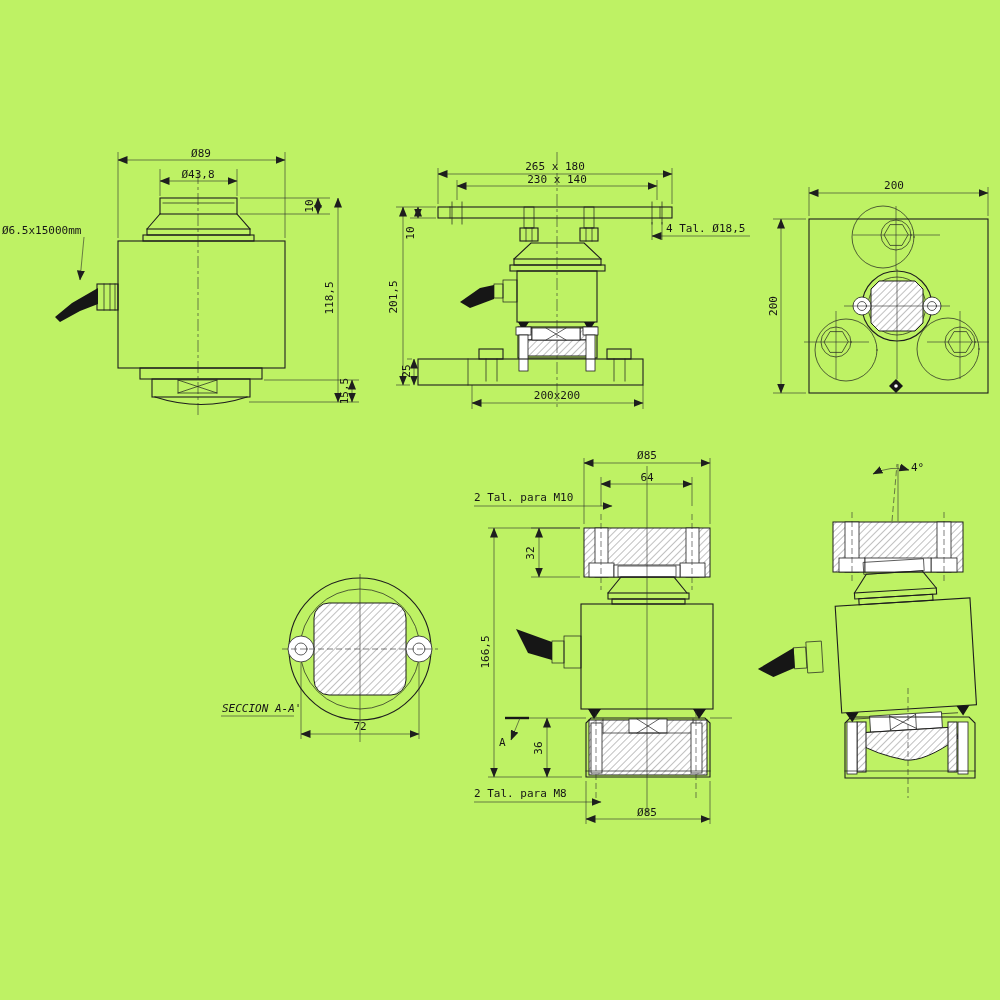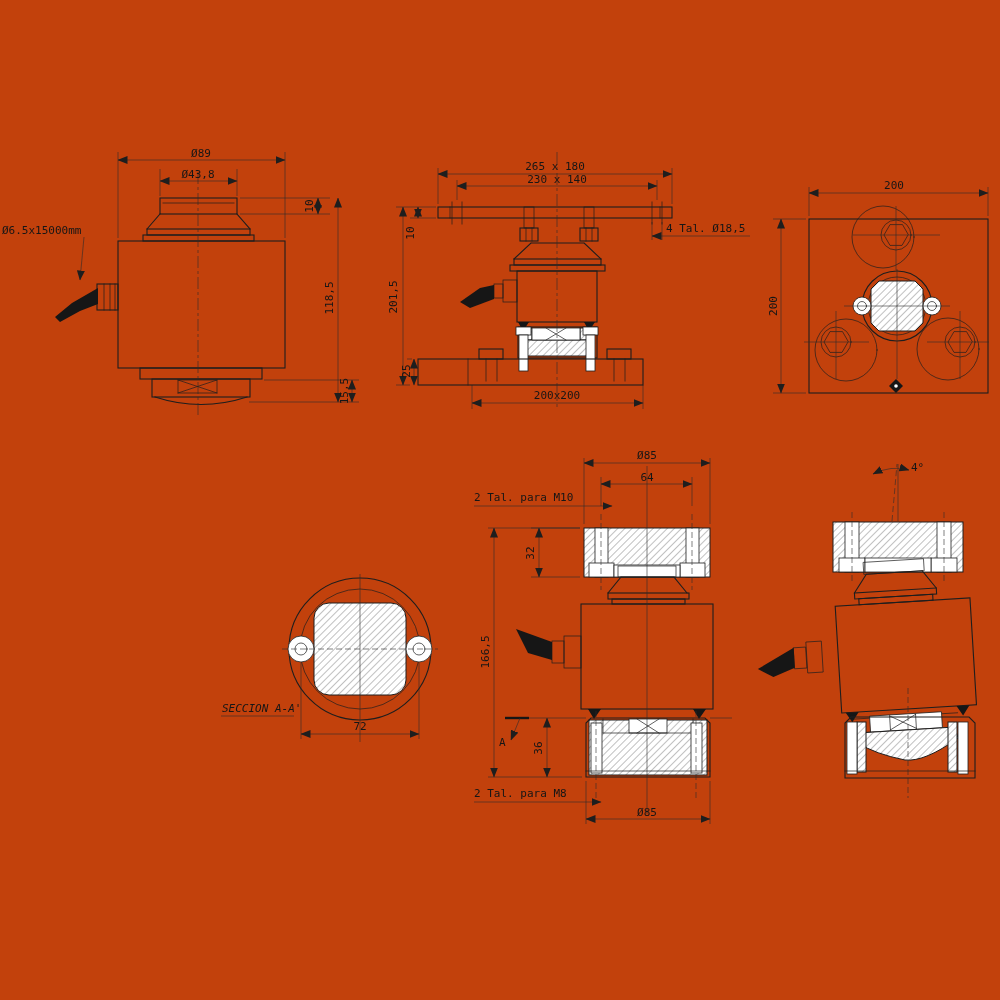--- a/index.html
+++ b/index.html
@@ -1,16 +1,16 @@
 <!DOCTYPE html>
 <html><head>
 <meta charset="utf-8">
 <style>
   html,body{margin:0;padding:0;background:#ffffff;}
-  .canvas{position:relative;width:1000px;height:1000px;background:#c2410c;overflow:hidden;}
+  .canvas{position:relative;width:1000px;height:1000px;background:#bef264;overflow:hidden;}
   svg{display:block;}
   .ol{fill:none;stroke:#1e1e1e;stroke-width:1.1;stroke-linecap:square;}
   .o2{fill:none;stroke:#1e1e1e;stroke-width:0.7;stroke-linecap:square;}
   .dl{fill:none;stroke:#2b2b2b;stroke-width:0.6;}
   .cl{fill:none;stroke:#2b2b2b;stroke-width:0.6;stroke-dasharray:12 3 3 3;}
   .c2{fill:none;stroke:#2b2b2b;stroke-width:0.6;stroke-dasharray:6 3;}
   .ht{fill:url(#hatch);stroke:#1e1e1e;stroke-width:1;}
   .wh{fill:#ffffff;stroke:#1e1e1e;stroke-width:0.8;}
   .bk{fill:#161616;stroke:none;}
   .thk{stroke:#161616;stroke-width:2.4;fill:none;}

